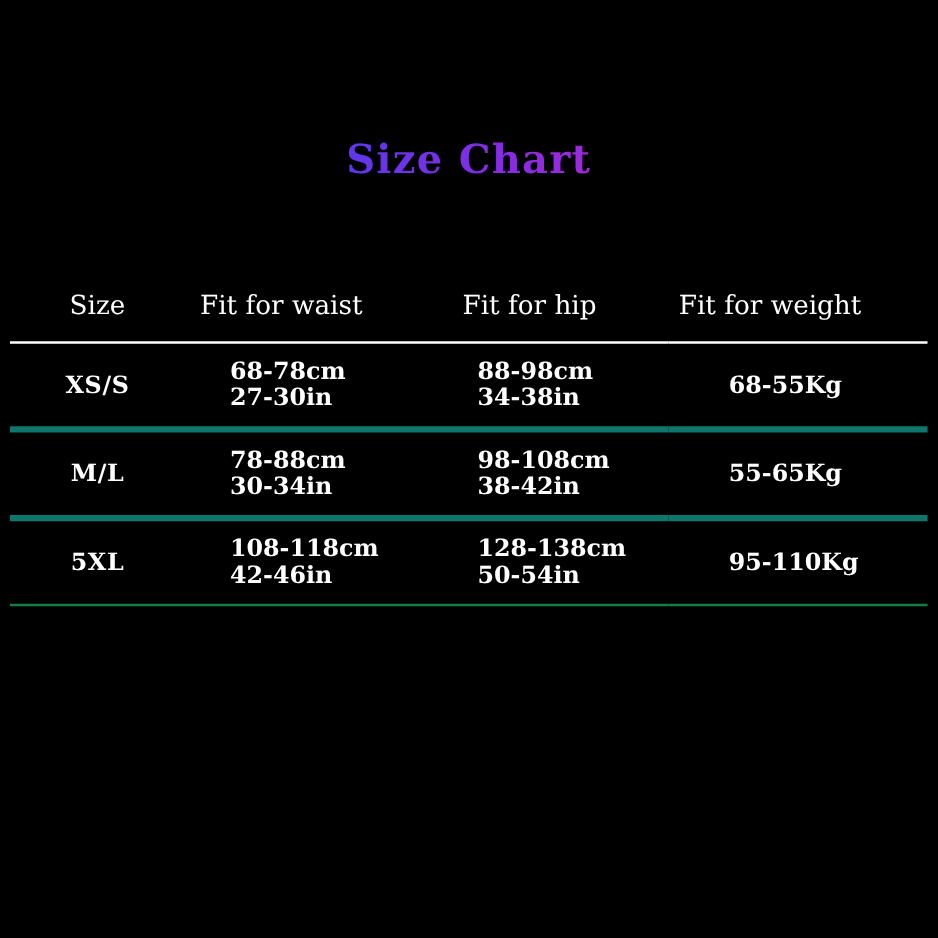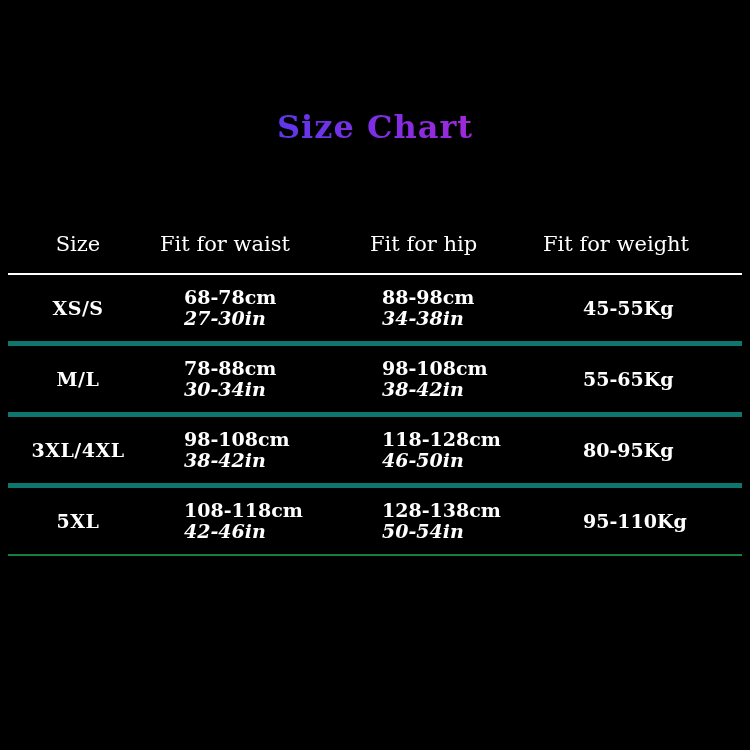--- a/index.html
+++ b/index.html
@@ -85,21 +85,21 @@
     padding-left: 36px !important;
   }
   .cell-measure.hip {
     padding-left: 22px !important;
   }
   .cell-weight {
     text-align: left;
     padding-left: 48px !important;
   }
   .m-cm { display: block; }
-  .m-in { display: block; font-style: italic; }
+  .m-in { display: block; }
 </style>
 </head>
 <body>
 
 <div class="page">
 
   <div class="title">Size Chart</div>
 
   <table class="chart">
     <colgroup>
@@ -120,45 +120,33 @@
       <tr class="data-row">
         <td class="cell-size">XS/S</td>
         <td class="cell-measure">
           <span class="m-cm">68-78cm</span>
           <span class="m-in">27-30in</span>
         </td>
         <td class="cell-measure hip">
           <span class="m-cm">88-98cm</span>
           <span class="m-in">34-38in</span>
         </td>
-        <td class="cell-weight">45-55Kg</td>
+        <td class="cell-weight">68-55Kg</td>
       </tr>
       <tr class="data-row">
         <td class="cell-size">M/L</td>
         <td class="cell-measure">
           <span class="m-cm">78-88cm</span>
           <span class="m-in">30-34in</span>
         </td>
         <td class="cell-measure hip">
           <span class="m-cm">98-108cm</span>
           <span class="m-in">38-42in</span>
         </td>
         <td class="cell-weight">55-65Kg</td>
-      </tr>
-      <tr class="data-row">
-        <td class="cell-size">3XL/4XL</td>
-        <td class="cell-measure">
-          <span class="m-cm">98-108cm</span>
-          <span class="m-in">38-42in</span>
-        </td>
-        <td class="cell-measure hip">
-          <span class="m-cm">118-128cm</span>
-          <span class="m-in">46-50in</span>
-        </td>
-        <td class="cell-weight">80-95Kg</td>
       </tr>
       <tr class="data-row">
         <td class="cell-size">5XL</td>
         <td class="cell-measure">
           <span class="m-cm">108-118cm</span>
           <span class="m-in">42-46in</span>
         </td>
         <td class="cell-measure hip">
           <span class="m-cm">128-138cm</span>
           <span class="m-in">50-54in</span>

